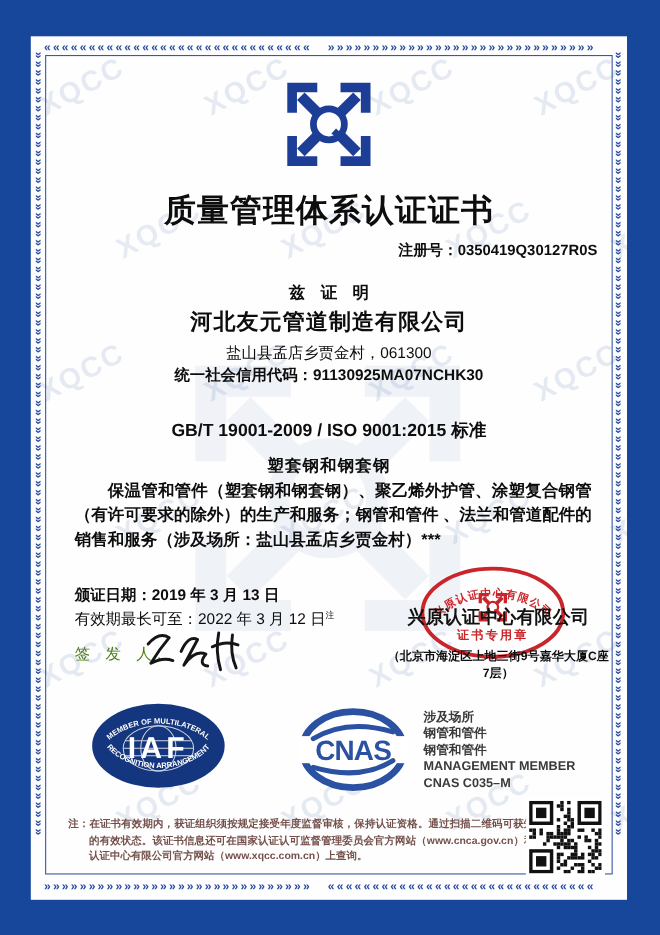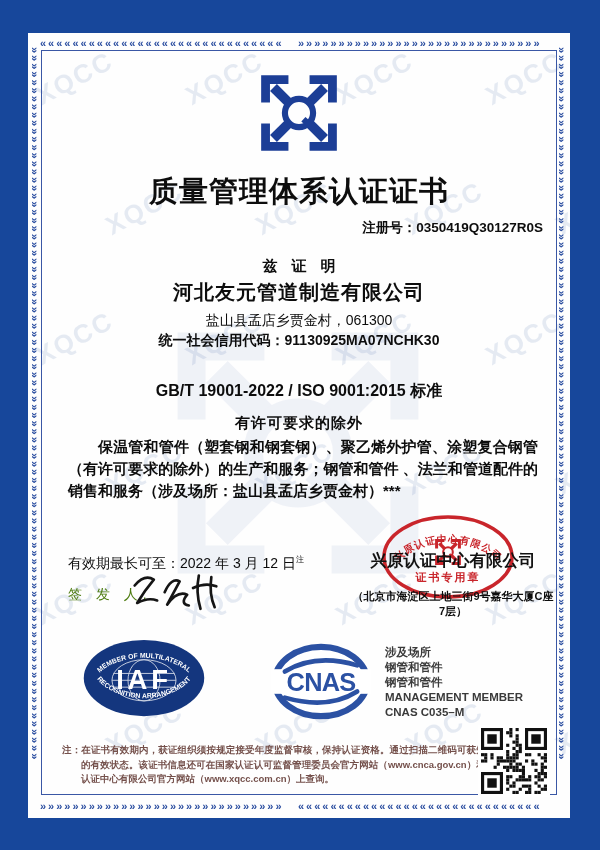--- a/index.html
+++ b/index.html
@@ -135,25 +135,26 @@
 
       <div class="abs center title">质量管理体系认证证书</div>
 
       <div class="abs regno"><span>注册号：</span><span>0350419Q30127R0S</span></div>
 
       <div class="abs center certify-heading">兹证明</div>
       <div class="abs center company">河北友元管道制造有限公司</div>
       <div class="abs center addr">盐山县孟店乡贾金村，061300</div>
       <div class="abs center credit">统一社会信用代码：91130925MA07NCHK30</div>
 
-      <div class="abs center standard">GB/T 19001-2022 / ISO 9001:2015 标准</div>
-
-      <div class="abs center scope-heading">有许可要求的除外</div>
+      <div class="abs center standard">GB/T 19001-2009 / ISO 9001:2015 标准</div>
+
+      <div class="abs center scope-heading">塑套钢和钢套钢</div>
       <div class="abs scope">保温管和管件（塑套钢和钢套钢）、聚乙烯外护管、涂塑复合钢管（有许可要求的除外）的生产和服务；钢管和管件 、法兰和管道配件的销售和服务（涉及场所：盐山县孟店乡贾金村）***</div>
 
+      <div class="abs issue">颁证日期：2019 年 3 月 13 日</div>
       <div class="abs valid"><span>有效期最长可至：2022 年 3 月 12 日</span><sup>注</sup></div>
       <div class="abs issuer-label">签 发 人:</div>
 
       <svg class="abs signature" width="100" height="52" viewBox="0 0 120 62">
         <g stroke-width="3.2">
           <path d="M8 22 Q20 8 31 15 Q20 28 11 43 Q24 36 35 40"></path>
           <path d="M44 30 Q52 12 62 17 Q54 32 47 45 Q59 28 71 33 Q62 44 73 46"></path>
           <path d="M85 10 Q81 30 87 50"></path>
           <path d="M78 25 Q93 18 106 23"></path>
           <path d="M100 12 Q97 32 104 48"></path>

